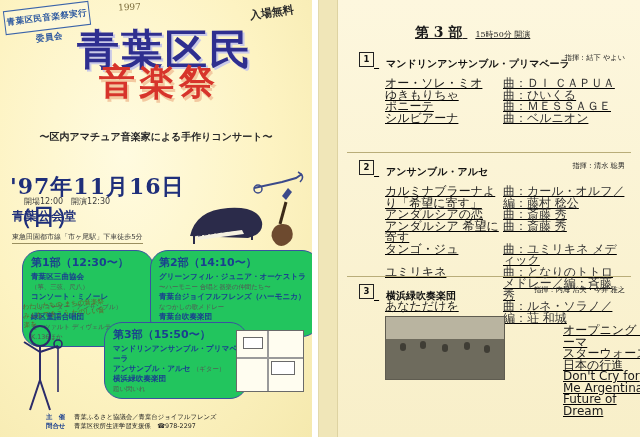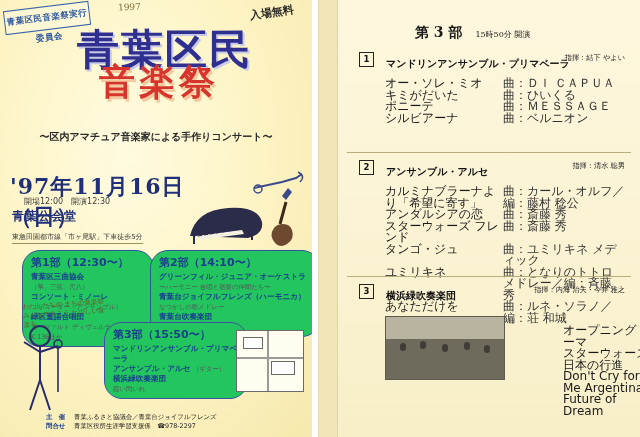--- a/index.html
+++ b/index.html
@@ -121,21 +121,21 @@
   
   .prog{
     position:absolute;left:318px;top:0;width:322px;height:437px;
     background:#fbf3d2;
     border-left:1px solid #e2d9ae;
   }
   .prog:before{
     content:"";position:absolute;inset:0;
     background:linear-gradient(180deg,#fdf7de 0%,#f8efc9 100%);
   }
-  .prog > *{position:relative;}
+  .prog > *{position:relative;text-decoration:underline;}
   .prog-strip{
     position:absolute;left:0;top:0;width:18px;height:437px;background:#f0e6b8;
     border-right:1px solid #ded3a2;
   }
   .prog-head{
     position:absolute;left:96px;top:24px;font-size:14px;font-weight:bold;
     color:#1b1b1b;font-family:"DejaVu Serif","Liberation Serif",serif;
   }
   .prog-head .time{font-size:8px;font-weight:normal;margin-left:8px;}
 
@@ -301,21 +301,21 @@
     <div class="sec" style="top:52px;">
       <span class="num">1</span>
       <span class="grp">マンドリンアンサンブル・プリマベーラ</span>
       <span class="cond">指揮：結下 やよい</span>
       <div class="tbl">
         <div class="row">
             <div class="t">オー・ソレ・ミオ</div>
             <div class="c">曲：ＤＩ ＣＡＰＵＡ</div>
           </div>
         <div class="row">
-            <div class="t">キミがだいた</div>
+            <div class="t">ゆきもりちゃ</div>
             <div class="c">曲：ひいくる</div>
           </div>
         <div class="row">
             <div class="t">ポニーテ</div>
             <div class="c">曲：ＭＥＳＳＡＧＥ</div>
           </div>
         <div class="row">
             <div class="t">シルビアーナ</div>
             <div class="c">曲：ベルニオン</div>
           </div>
@@ -331,21 +331,21 @@
       <div class="tbl">
         <div class="row">
             <div class="t">カルミナブラーナより「希望に寄す」</div>
             <div class="c">曲：カール・オルフ／編：藤村 稔公</div>
           </div>
         <div class="row">
             <div class="t">アンダルシアの恋</div>
             <div class="c">曲：斎藤 秀</div>
           </div>
         <div class="row">
-            <div class="t">スターウォーズ フレンド</div>
+            <div class="t">アンダルシア 希望に寄す</div>
             <div class="c">曲：斎藤 秀</div>
           </div>
         <div class="row">
             <div class="t">タンゴ・ジュ</div>
             <div class="c">曲：ユミリキネ メディック</div>
           </div>
         <div class="row">
             <div class="t">ユミリキネ</div>
             <div class="c">曲：となりのトトロメドレー／編：斉藤 秀</div>
           </div>

